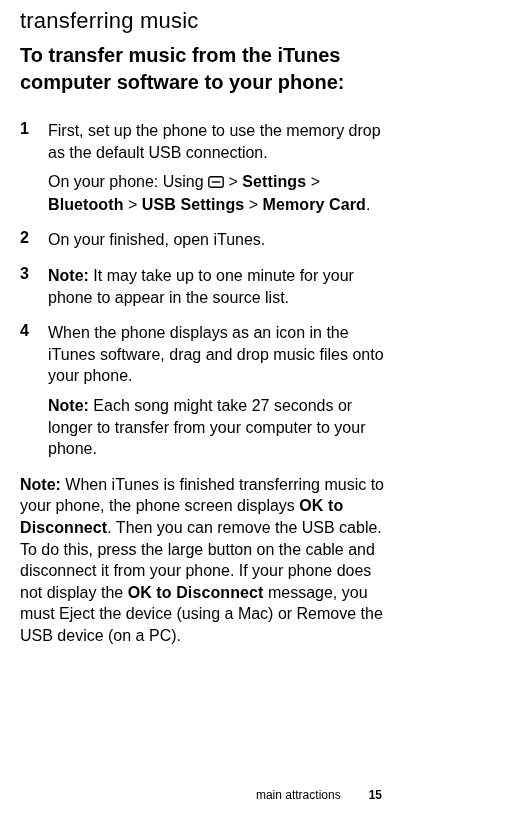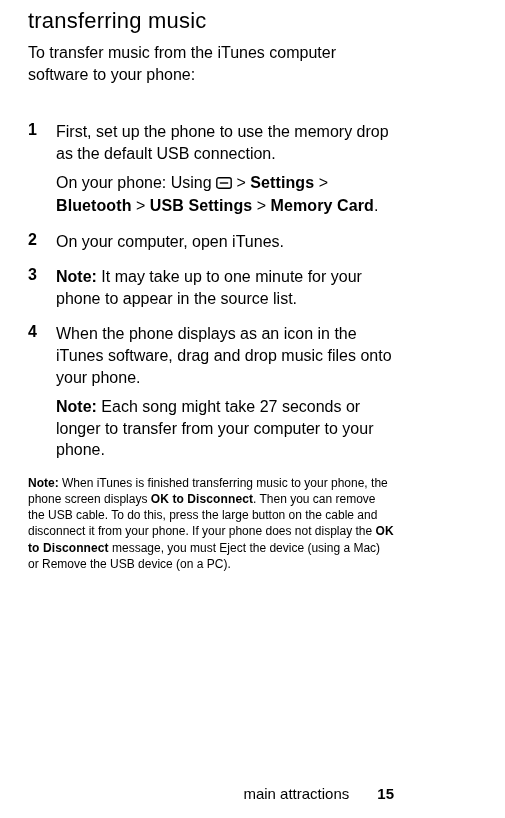--- a/index.html
+++ b/index.html
@@ -7,35 +7,36 @@
     padding: 0;
     width: 505px;
     height: 818px;
     background: #fff;
     font-family: Arial, Helvetica, sans-serif;
     color: #000;
     -webkit-font-smoothing: antialiased;
   }
   .page {
     box-sizing: border-box;
-    padding: 8px 28px 0 28px;
+    padding: 8px 28px 0 20px;
     width: 426px;
     height: 818px;
     position: relative;
   }
   .heading {
     font-size: 22px;
     font-weight: 400;
     margin: 0 0 8px 0;
     letter-spacing: 0.2px;
   }
   .intro {
-    font-size: 16px;
+    font-size: 20px;
     line-height: 1.35;
-    margin: 0 0 36px 0;
+    margin: 0 0 24px 0;
+    font-weight: bold;
   }
   .step {
     display: flex;
     margin-bottom: 6px;
   }
   .step-num {
     width: 28px;
     flex: 0 0 28px;
     font-weight: 700;
     font-size: 16px;
@@ -52,29 +53,29 @@
     font-family: "Arial Narrow", Arial, sans-serif;
     font-stretch: condensed;
     font-weight: 700;
     letter-spacing: 0.1px;
   }
   .menu-icon {
     display: inline-block;
     vertical-align: -1px;
   }
   .note-block {
-    font-size: 12px;
+    font-size: 16px;
     line-height: 1.35;
     margin: 0 4px 10px 0;
   }
   .footer {
     position: absolute;
     bottom: 16px;
-    right: 32px;
-    font-size: 15px;
+    right: 44px;
+    font-size: 12px;
   }
   .footer-label {
     margin-right: 28px;
   }
   .footer-page {
     font-weight: 700;
   }
 </style>
 </head>
 <body>
@@ -93,21 +94,21 @@
               <rect x="0.8" y="0.8" width="14.4" height="10.4" rx="2" ry="2" fill="none" stroke="#000" stroke-width="1.4"></rect>
               <line x1="3.8" y1="6" x2="12.2" y2="6" stroke="#000" stroke-width="1.4"></line>
             </svg></span><span> &gt; </span><span class="cond">Settings</span><span>  &gt; </span><span class="cond">Bluetooth</span><span> &gt; </span><span class="cond">USB Settings</span><span> &gt; </span><span class="cond">Memory Card</span><span>.</span>
     </p>
   </div>
 </div>
 
 <div class="step">
   <div class="step-num">2</div>
   <div class="step-body">
-    <p>On your computer, open iTunes.</p>
+    <p>On your finished, open iTunes.</p>
   </div>
 </div>
 
 <div class="step">
   <div class="step-num">3</div>
   <div class="step-body">
     <p>
       <strong>Note:</strong><span> It may take up to one minute for your phone to appear in the source list.</span>
     </p>
   </div>

